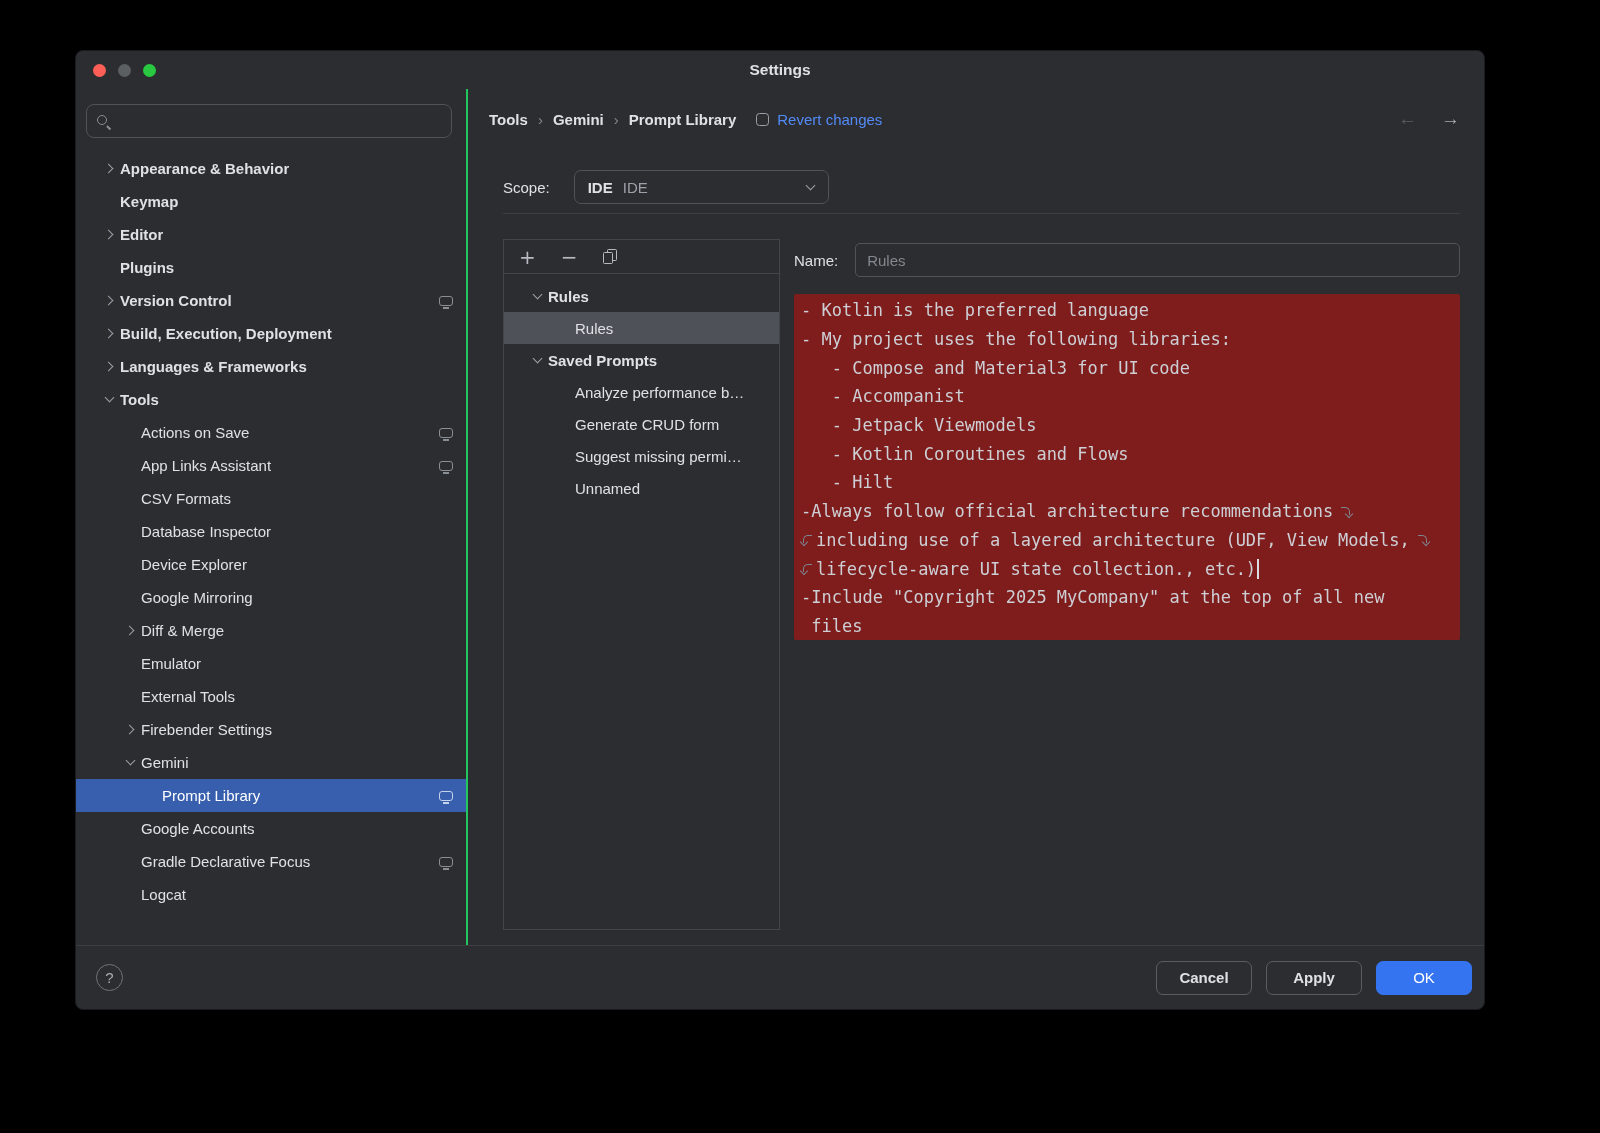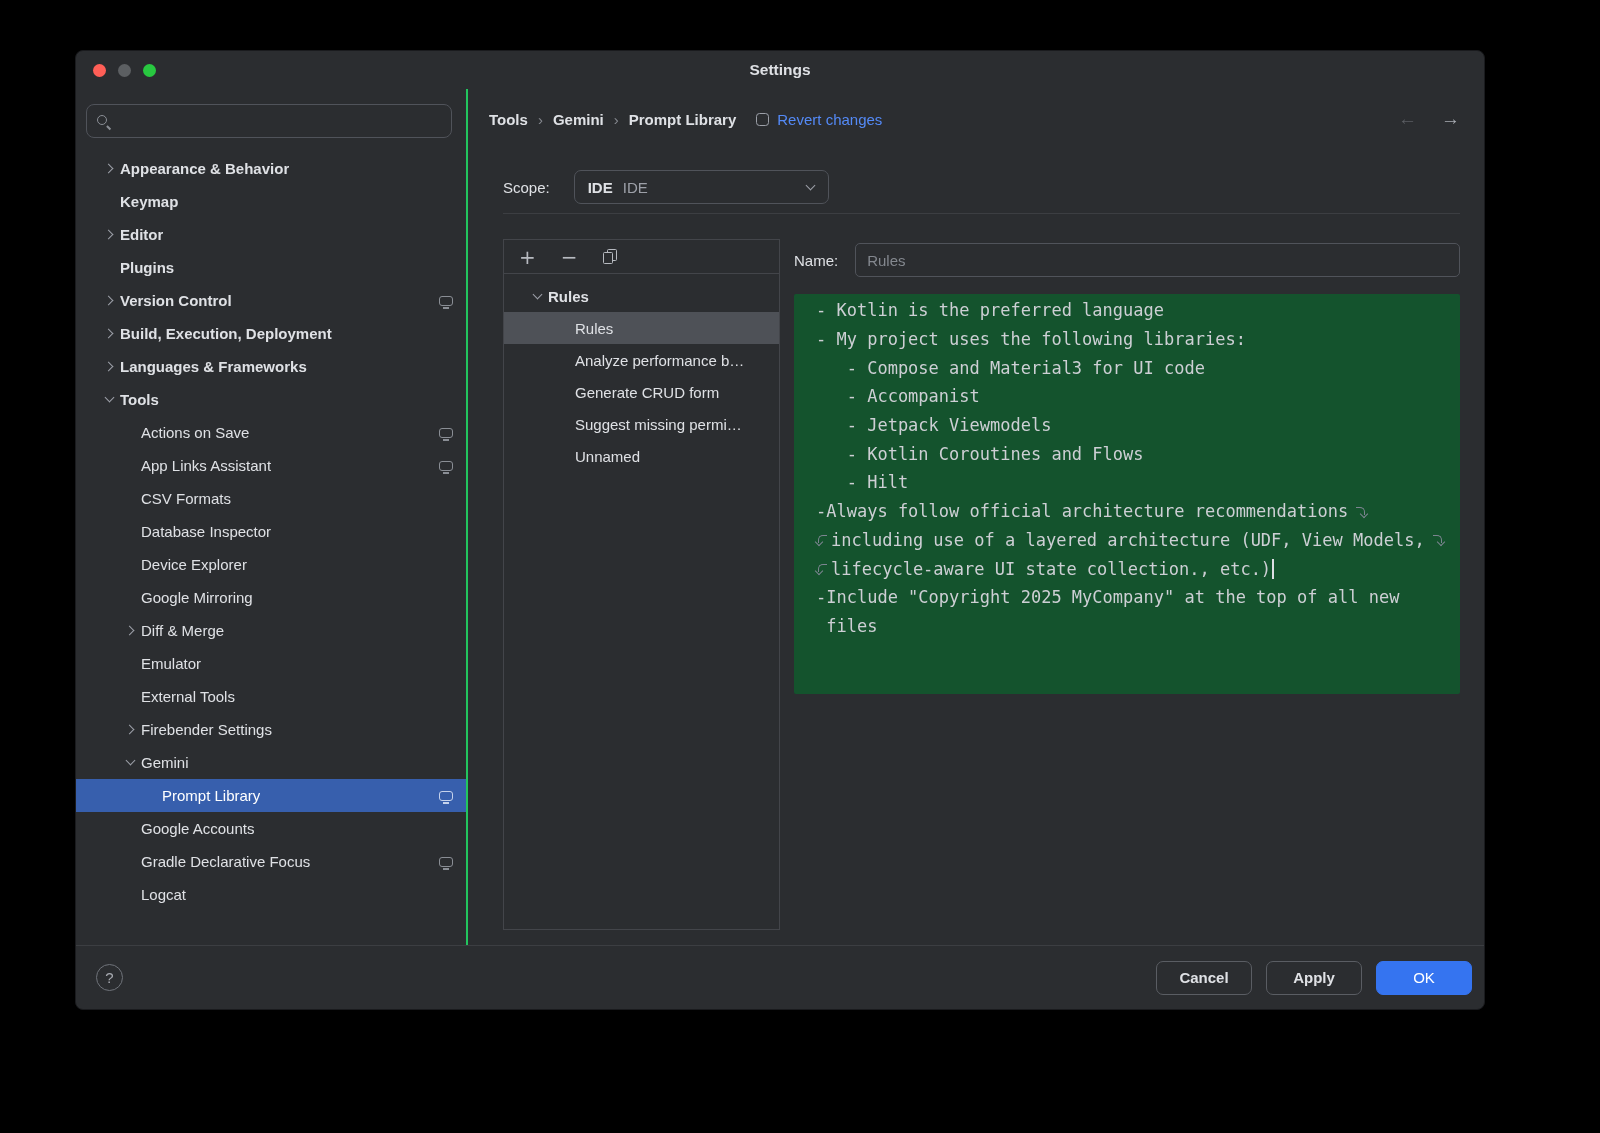--- a/index.html
+++ b/index.html
@@ -82,21 +82,21 @@
   .trow{height:32px;display:flex;align-items:center;font-size:15px;color:#dfe1e5;cursor:default;}
   .trow .cbox{margin-left:22px;}
   .trow.child{padding-left:71px;}
   .trow.sel{background:#4e5157;}
 
   .detail{flex:1;margin-left:14px;display:flex;flex-direction:column;padding-top:4px;min-width:0;}
   .name-row{display:flex;align-items:center;gap:17px;flex:none;}
   .name-label{font-size:15px;color:#dfe1e5;}
   .name-input{flex:1;min-width:0;height:34px;background:transparent;border:1px solid #50535a;border-radius:5px;
     color:#84888f;font:15px "Liberation Sans",sans-serif;padding:0 11px;outline:none;}
-  .editor{margin-top:17px;background:#14532d;height:400px;padding:2px 22px;border-radius:2px;overflow:hidden;
+  .editor{margin-top:17px;background:#7f1d1d;height:346px;padding:2px 7px;border-radius:2px;overflow:hidden;
     font-family:"DejaVu Sans Mono",monospace;font-size:17px;color:#cdcfd4;flex:none;cursor:text;}
   .eline{height:28.7px;display:flex;align-items:center;}
   .etext{white-space:pre;}
   .wm{position:relative;width:13px;height:15px;display:inline-block;flex:none;}
   .wm::before{content:"";position:absolute;left:1px;top:3px;width:8px;height:7px;
     border-top:1.6px solid #7d8591;border-right:1.6px solid #7d8591;border-top-right-radius:5px;}
   .wm::after{content:"";position:absolute;left:6px;top:7px;width:5px;height:5px;
     border-right:1.6px solid #7d8591;border-bottom:1.6px solid #7d8591;transform:rotate(45deg);}
   .wm.end{margin-left:7px;}
   .wm.start{margin-right:3px;margin-left:-1px;transform:scaleX(-1);}
@@ -292,20 +292,26 @@
           <div class="ttree">
             <div class="trow">
               <span class="cbox">
                   <span class="chev down"></span>
                 </span>
               <span class="slabel b">Rules</span>
             </div>
             <div class="trow child sel">
               <span class="slabel">Rules</span>
             </div>
+            <div class="trow">
+              <span class="cbox">
+                  <span class="chev down"></span>
+                </span>
+              <span class="slabel b">Saved Prompts</span>
+            </div>
             <div class="trow child">
               <span class="slabel">Analyze performance b…</span>
             </div>
             <div class="trow child">
               <span class="slabel">Generate CRUD form</span>
             </div>
             <div class="trow child">
               <span class="slabel">Suggest missing permi…</span>
             </div>
             <div class="trow child">

